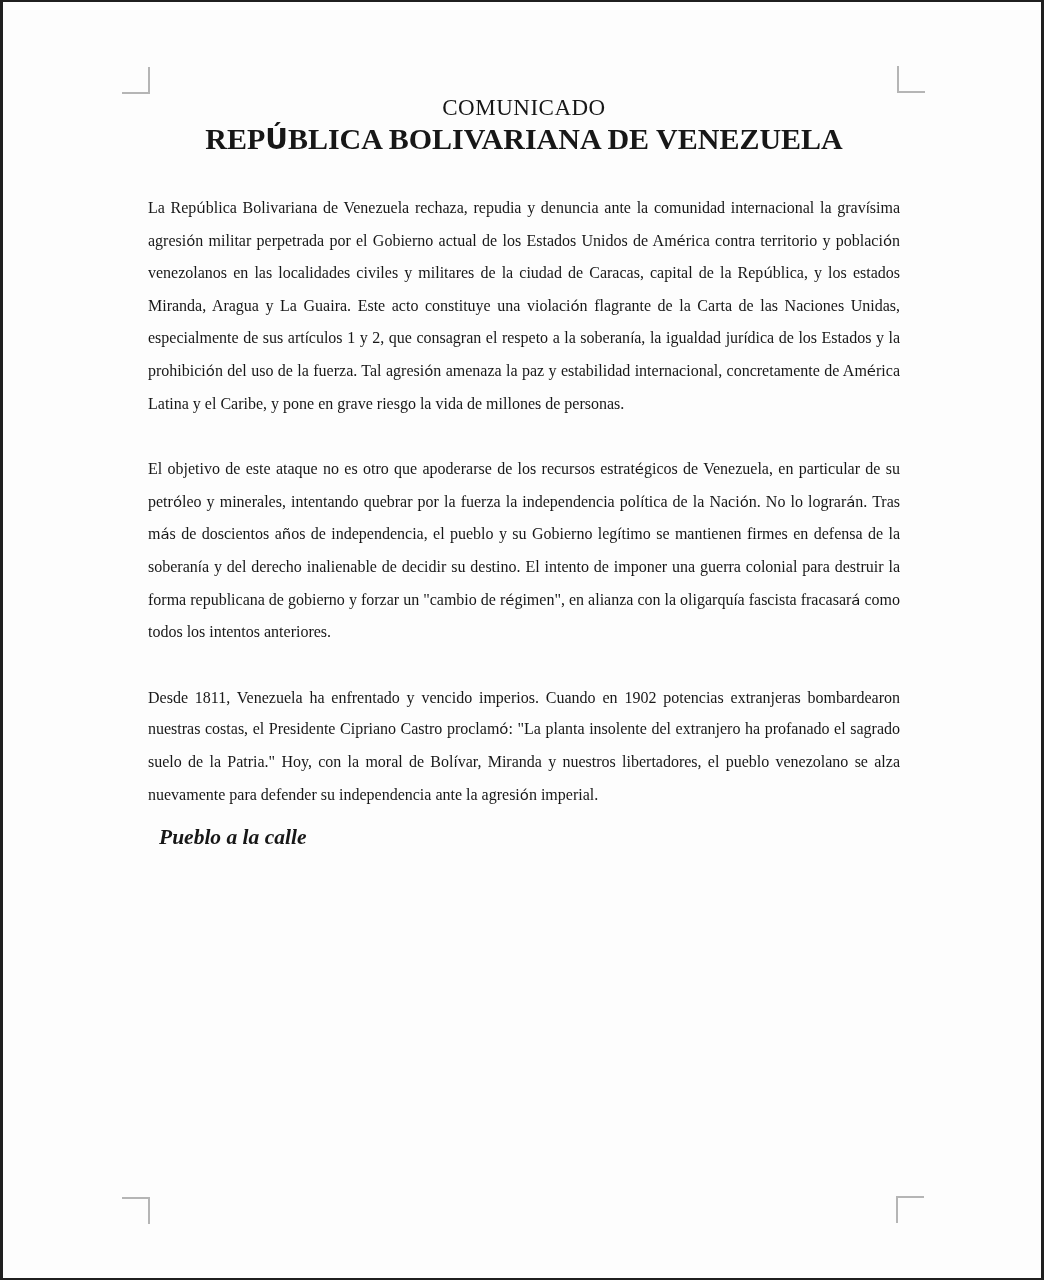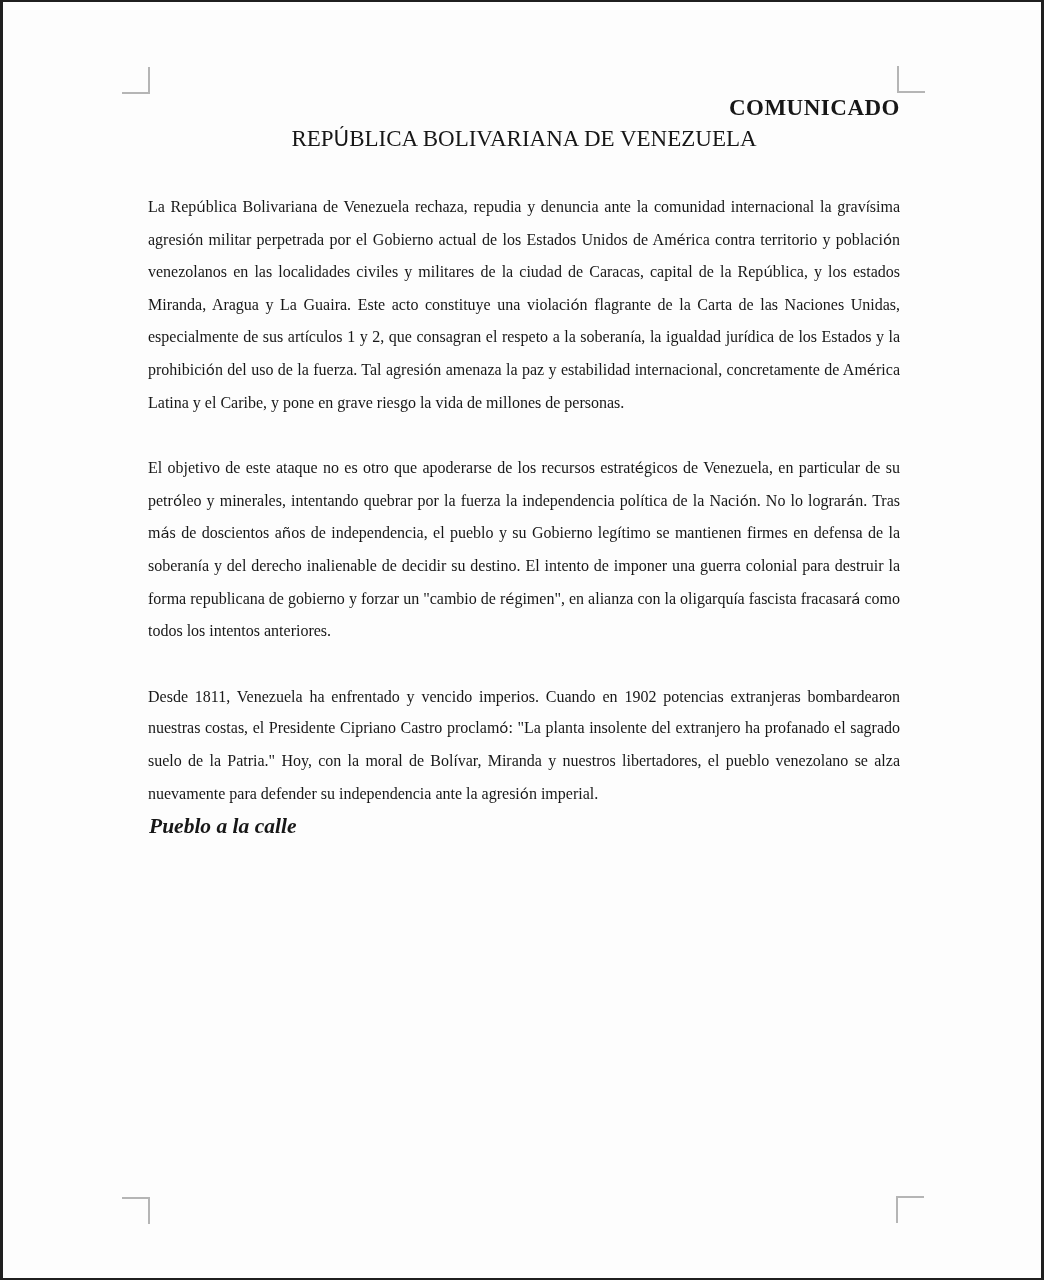--- a/index.html
+++ b/index.html
@@ -40,40 +40,40 @@
     position: absolute;
     left: 148px;
     top: 92px;
     width: 752px;
     color: #171717;
   }
   .doc-title {
     margin: 0;
     font-size: 23px;
     line-height: 31px;
-    font-weight: bold;
-    text-align: right;
+    font-weight: normal;
+    text-align: center;
     letter-spacing: 0.5px;
   }
   .doc-subtitle {
     margin: 0;
-    font-size: 23px;
+    font-size: 30px;
     line-height: 31px;
-    font-weight: normal;
+    font-weight: bold;
     text-align: center;
   }
   .body-para {
     margin: 34px 0 0 0;
     font-size: 16px;
     line-height: 31.6px;
     text-align: justify;
   }
   .body-para.first { margin-top: 37px; }
   .closing {
-    margin: 1px;
+    margin: 11px;
     font-size: 21.5px;
     line-height: 31.6px;
     font-weight: bold;
     font-style: italic;
   }
   
   .acc {
     font-family: "DejaVu Sans", sans-serif;
     font-size: 0.93em;
   }

